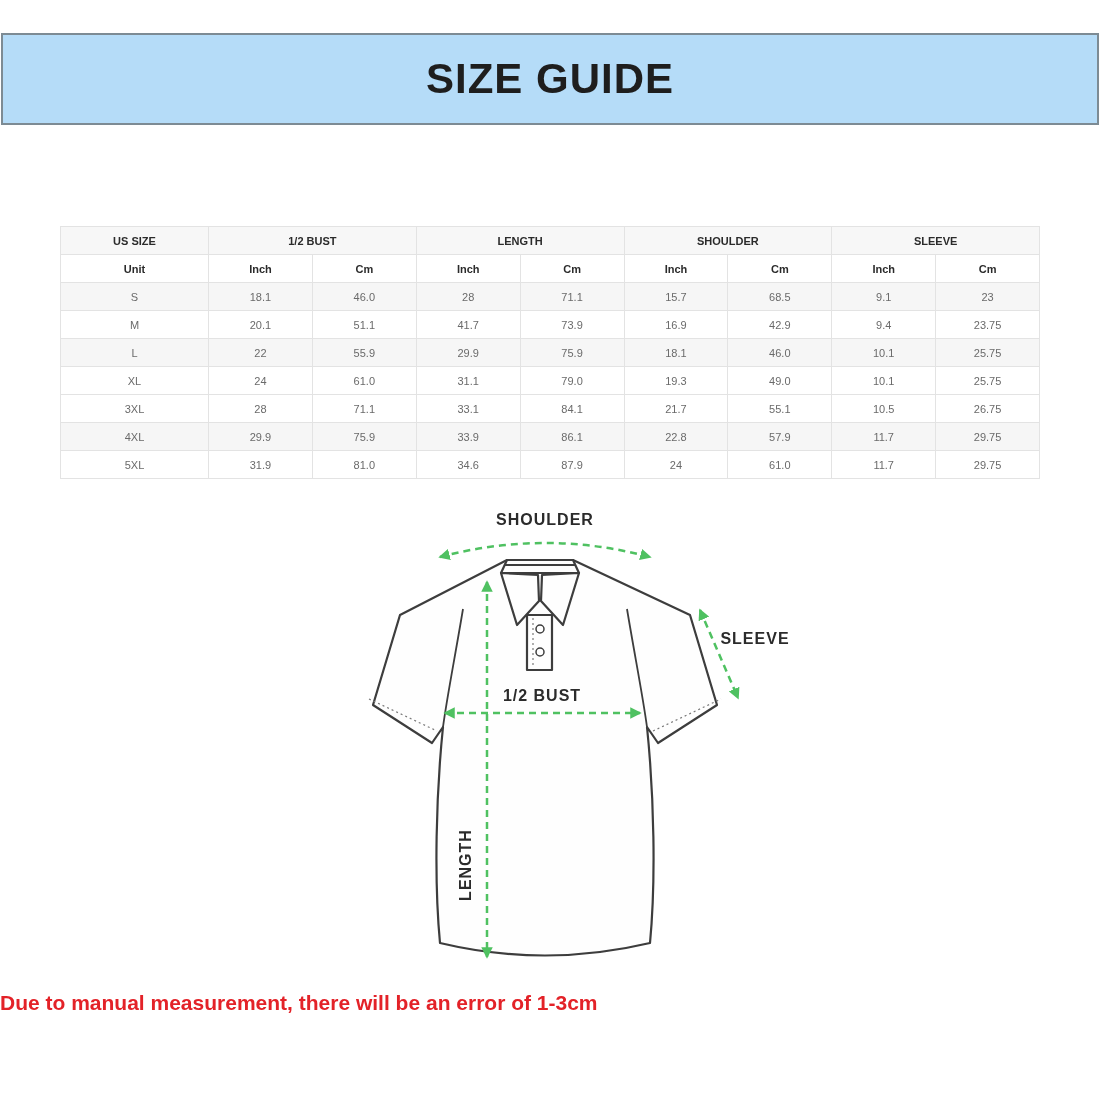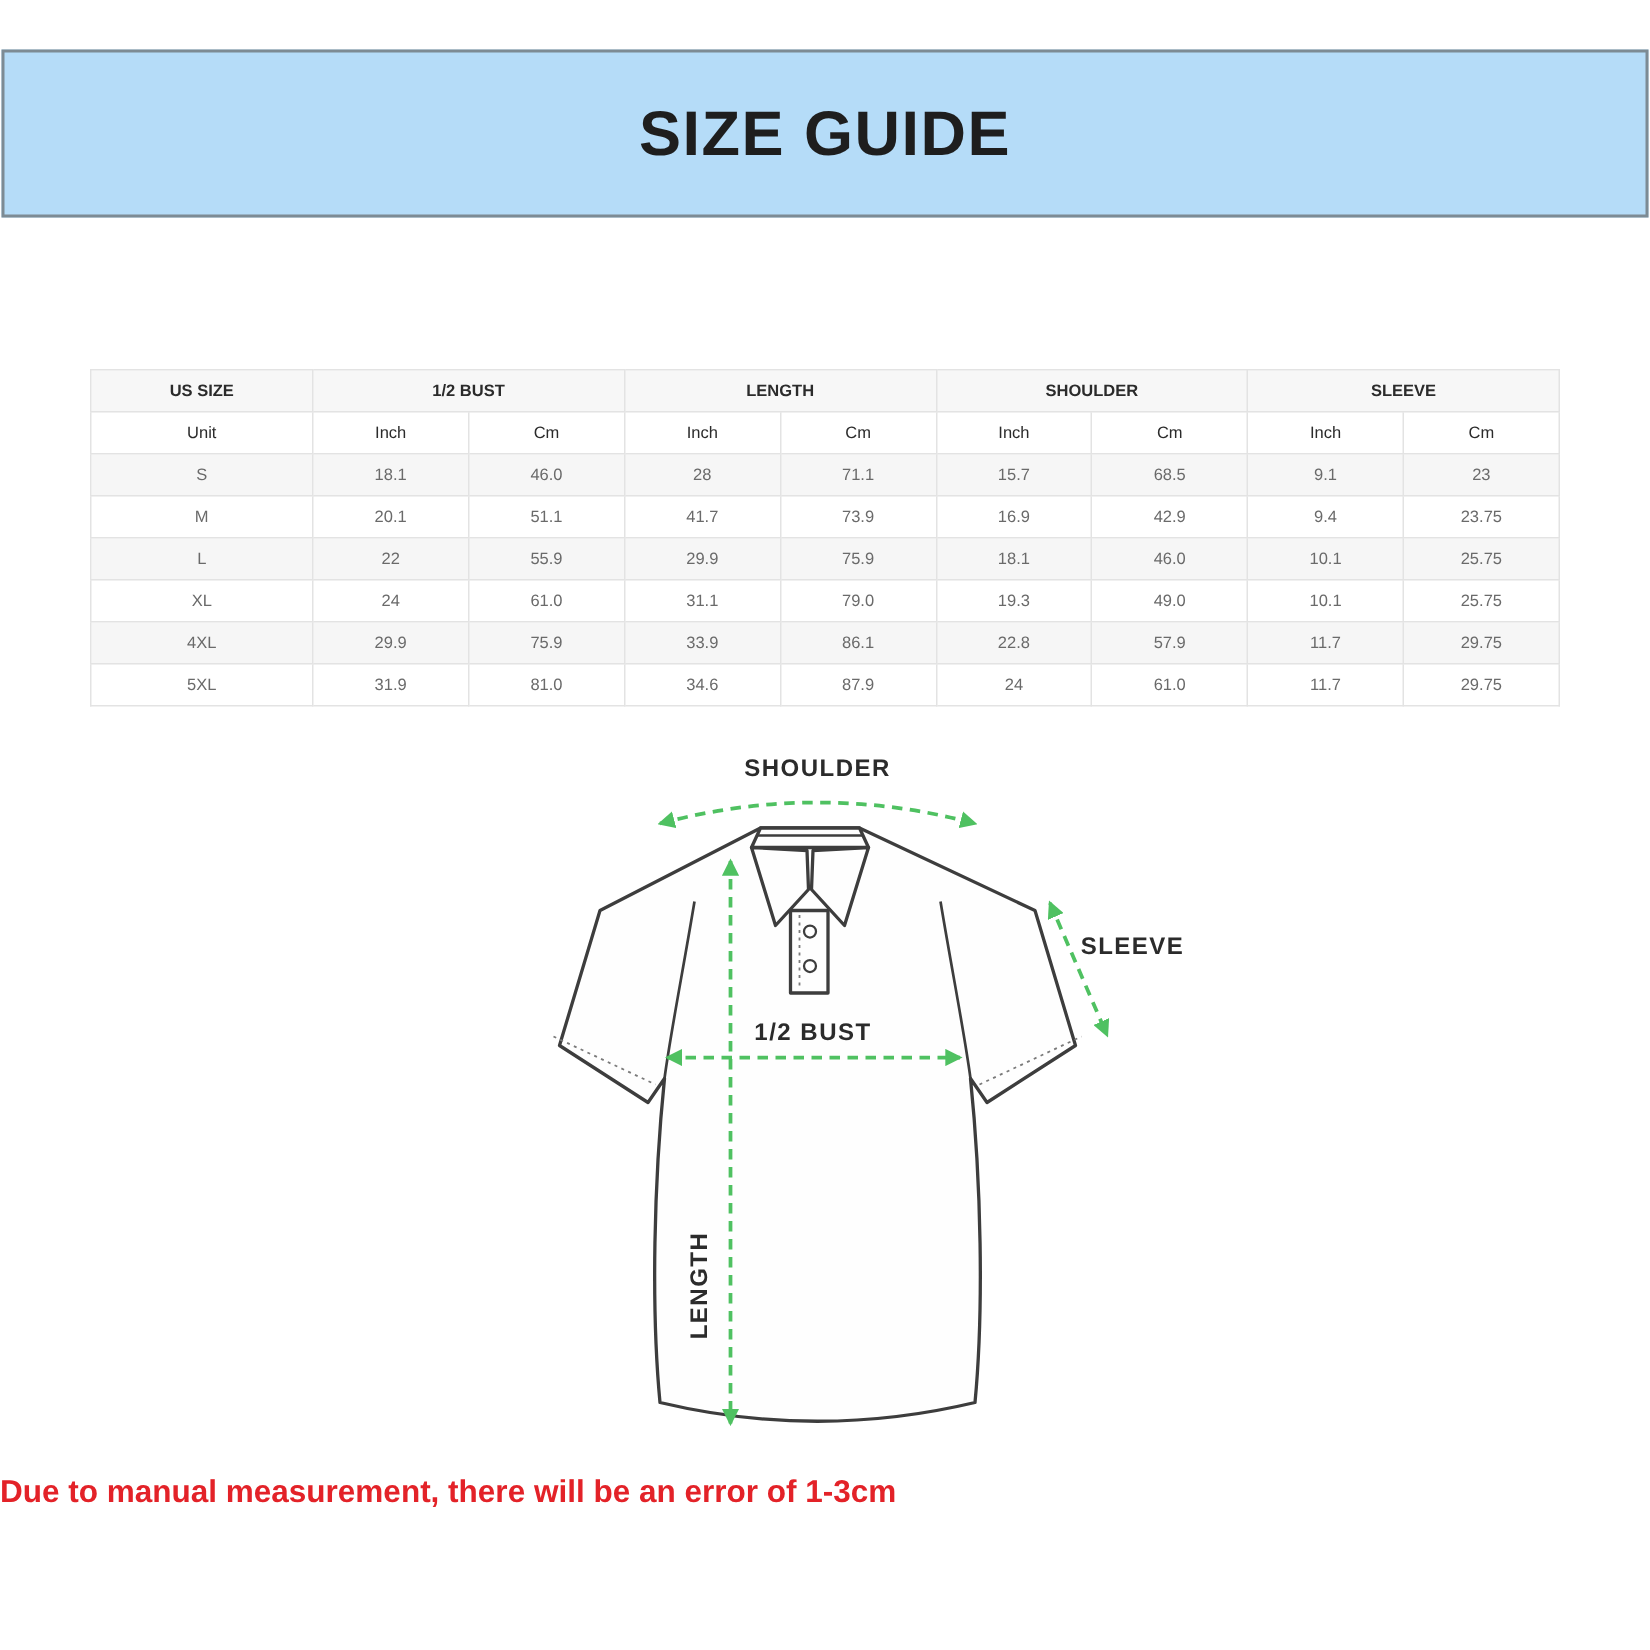--- a/index.html
+++ b/index.html
@@ -13,38 +13,38 @@
     --ink:#2b2b2b;
     --cell-ink:#6a6a6a;
   }
   *{box-sizing:border-box;}
   html,body{margin:0;padding:0;}
   body{
     width:1100px;height:1100px;background:#ffffff;
     font-family:"Liberation Sans", sans-serif;overflow:hidden;
   }
   .banner{
-    margin:33px 1px 0;height:112px;
+    margin:33px 1px 0;height:92px;
     background:var(--banner-bg);
     border:2px solid var(--banner-border);
     display:flex;align-items:center;justify-content:center;
   }
   .banner h1{
     margin:0;font-size:42px;font-weight:bold;color:#1e1e1e;letter-spacing:1px;
   }
   table.size-table{
     width:980px;margin:101px auto 0;
     border-collapse:collapse;table-layout:fixed;font-size:11px;
   }
   .size-table th,.size-table td{
     border:1px solid var(--table-border);
     height:28px;padding:0 4px;text-align:center;vertical-align:middle;
   }
   .size-table thead tr.group-row th{background:var(--head-bg);color:var(--ink);font-weight:bold;}
-  .size-table thead tr.unit-row th{background:#ffffff;color:var(--ink);font-weight:normal;}
+  .size-table thead tr.unit-row th{background:#ffffff;color:var(--ink);font-weight:bold;}
   .size-table tbody td{color:var(--cell-ink);font-weight:normal;background:#ffffff;}
   .size-table tbody tr.odd td{background:var(--stripe);}
   col.first{width:148px;}
   .diagram{display:flex;justify-content:center;margin-top:26px;}
   .diagram svg text{
     font-family:"Liberation Sans", sans-serif;font-weight:bold;
     fill:var(--ink);font-size:16px;letter-spacing:1px;
   }
   .shirt-line{fill:#fefefe;stroke:#3d3d3d;stroke-width:2.2;stroke-linejoin:round;}
   .shirt-seam{fill:none;stroke:#3d3d3d;stroke-width:1.8;}
@@ -133,20 +133,31 @@
         <td>XL</td>
         <td>24</td>
         <td>61.0</td>
         <td>31.1</td>
         <td>79.0</td>
         <td>19.3</td>
         <td>49.0</td>
         <td>10.1</td>
         <td>25.75</td>
       </tr>
+      <tr class="even">
+        <td>3XL</td>
+        <td>28</td>
+        <td>71.1</td>
+        <td>33.1</td>
+        <td>84.1</td>
+        <td>21.7</td>
+        <td>55.1</td>
+        <td>10.5</td>
+        <td>26.75</td>
+      </tr>
       <tr class="odd">
         <td>4XL</td>
         <td>29.9</td>
         <td>75.9</td>
         <td>33.9</td>
         <td>86.1</td>
         <td>22.8</td>
         <td>57.9</td>
         <td>11.7</td>
         <td>29.75</td>

